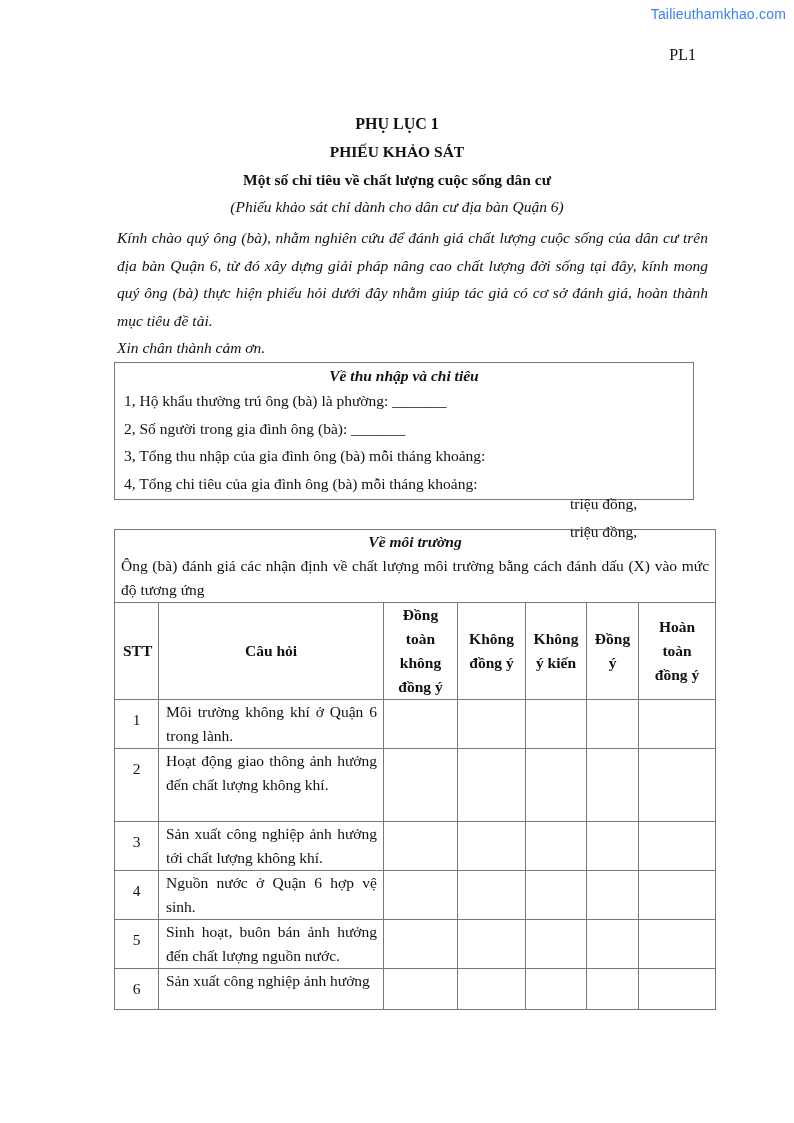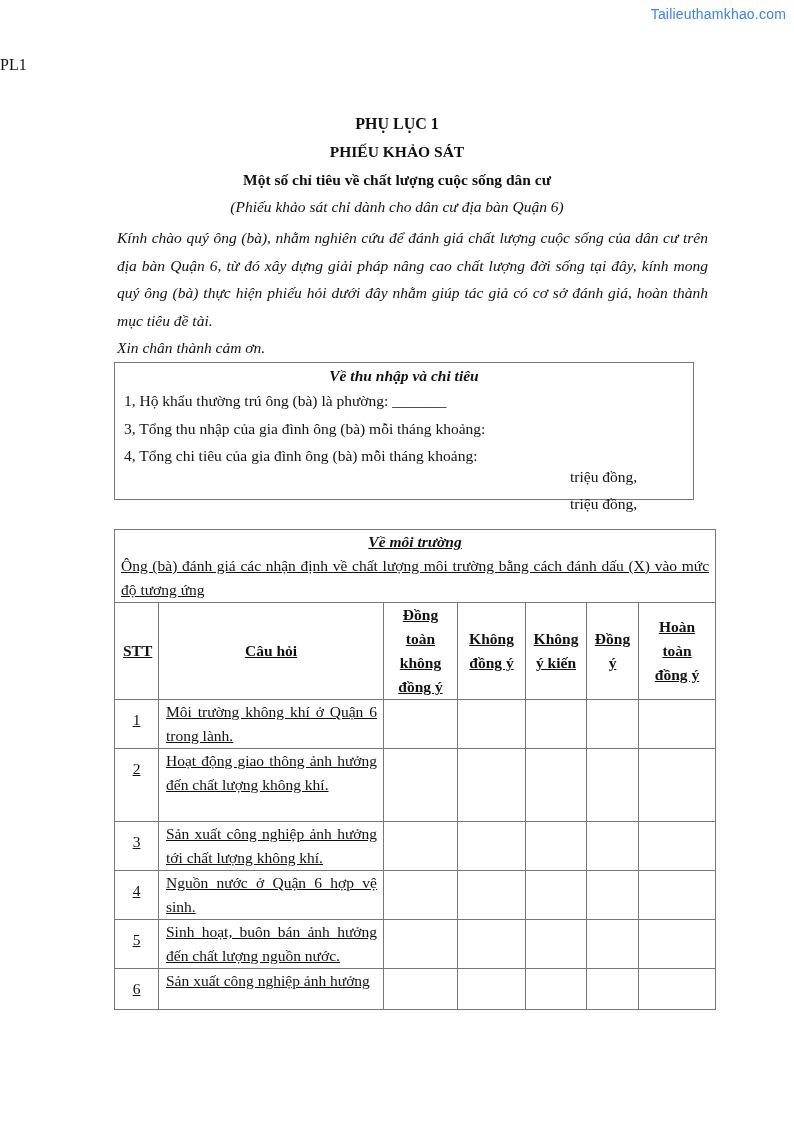--- a/index.html
+++ b/index.html
@@ -1,35 +1,35 @@
 <!DOCTYPE html>
 <html><head>
 <meta charset="utf-8">
 <style>
   html, body { margin:0; padding:0; background:#ffffff; }
   body { width:794px; height:1123px; position:relative; overflow:hidden;
          font-family:"Liberation Serif", "DejaVu Serif", serif; color:#111; }
   .watermark { position:absolute; top:6px; right:8px; font-family:"Liberation Sans", sans-serif;
                font-size:14px; color:#3b82f6; letter-spacing:0.2px; }
-  .pagenum { position:absolute; top:56px; left:0; width:696px; text-align:left; font-size:16px; }
+  .pagenum { position:absolute; top:46px; left:0; width:696px; text-align:right; font-size:16px; }
   .center { position:absolute; left:0; width:794px; text-align:center; }
   .t1 { top:115px; font-weight:bold; font-size:16px; }
   .t2 { top:143px; font-weight:bold; font-size:15.5px; }
   .t3 { top:171px; font-weight:bold; font-size:15.5px; }
   .t4 { top:198px; font-style:italic; font-size:15.5px; }
   .intro { position:absolute; top:224px; left:117px; width:591px; font-style:italic; font-size:15.5px;
            line-height:27.5px; text-align:justify; }
   .intro p { margin:0; }
   .box1 { position:absolute; top:362px; left:114px; width:580px; height:138px;
           border:1px solid #777; box-sizing:border-box; font-size:15.5px; }
   .box1 .hd { text-align:center; font-weight:bold; font-style:italic; margin-top:2px; line-height:22px; }
   .box1 .row { position:relative; height:27.5px; line-height:27.5px; padding-left:9px; }
   .box1 .row .right { position:absolute; left:455px; top:0;margin-top:48px; }
   table.env { position:absolute; top:529px; left:114px; width:601px; border-collapse:collapse;
-              font-size:15.5px; table-layout:fixed;text-decoration:underline; }
+              font-size:15.5px; table-layout:fixed; }
   table.env td, table.env th { border:1px solid #777; padding:8px; vertical-align:top; }
   .envhead { padding:0 6px !important; line-height:24px; text-align:justify; }
   .envhead .title { text-align:center; font-weight:bold; font-style:italic; }
   th.h { font-weight:bold; text-align:center; vertical-align:middle !important; line-height:24px; }
   td.stt { text-align:center; line-height:24px; padding-top:0; }
   td.q { text-align:justify; line-height:24px; padding:0 6px 0 7px !important; }
 </style>
 </head>
 <body>
 
@@ -43,20 +43,23 @@
 
 <div class="intro">
   <p>Kính chào quý ông (bà), nhằm nghiên cứu để đánh giá chất lượng cuộc sống của dân cư trên địa bàn Quận 6, từ đó xây dựng giải pháp nâng cao chất lượng đời sống tại đây, kính mong quý ông (bà) thực hiện phiếu hỏi dưới đây nhằm giúp tác giả có cơ sở đánh giá, hoàn thành mục tiêu đề tài.</p>
   <p>Xin chân thành cảm ơn.</p>
 </div>
 
 <div class="box1">
   <div class="hd">Về thu nhập và chi tiêu</div>
   <div class="row">
     <span>1, Hộ khẩu thường trú ông (bà) là phường: _______</span>
+  </div>
+  <div class="row">
+    <span>2, Số người trong gia đình ông (bà): _______</span>
   </div>
   <div class="row">
     <span>3, Tổng thu nhập của gia đình ông (bà) mỗi tháng khoảng:</span>
     <span class="right">triệu đồng,</span>
   </div>
   <div class="row">
     <span>4, Tổng chi tiêu của gia đình ông (bà) mỗi tháng khoảng:</span>
     <span class="right">triệu đồng,</span>
   </div>
 </div>

